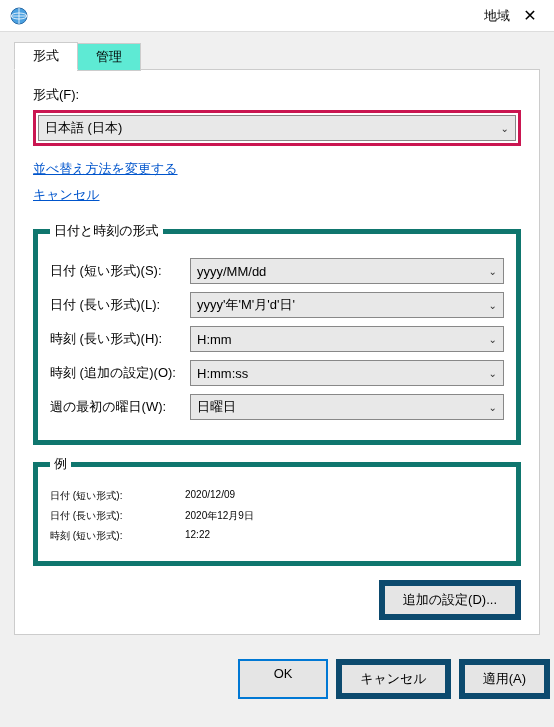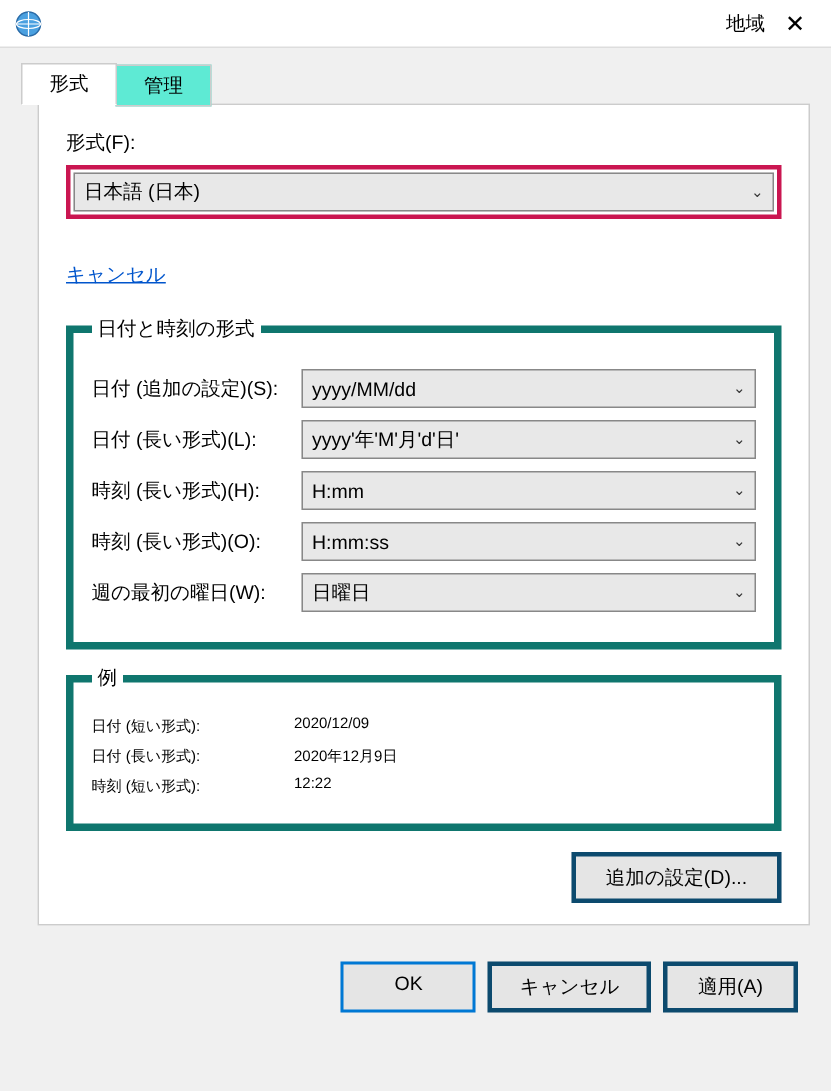--- a/index.html
+++ b/index.html
@@ -48,21 +48,20 @@
     .tab.active {
       border-bottom: 1px solid #fff;
       z-index: 2;
     }
     .tab.inactive { background: #5eead4; top: 1px;}
     .tab-panel {
       border: 1px solid #ccc;
       background: #fff;
       padding: 16px 18px 14px 18px;
       margin-top: -1px;
-      margin-left: 11px;
     }
     .field-label {
       font-size: 13px;
       margin-bottom: 6px;
       display: block;
     }
     .highlight-box {
       border: 3px solid #ca1651;
       padding: 2px;
       margin-bottom: 14px;
@@ -117,33 +116,33 @@
       margin: 6px 0;
       font-size: 10px;
     }
     .example-label { width: 135px; }
     .button-row {
       display: flex;
       justify-content: flex-end;
       margin-top: 14px;
     }
     .btn {
-      border: 3px solid #0c4a6e;
+      border: 6px solid #0c4a6e;
       background: #e5e5e5;
       padding: 5px 18px;
       font-size: 13px;
       margin-left: 8px;
       min-width: 90px;
       text-align: center;
     }
     .btn.primary { border: 2px solid #0078d4; }
     .bottom-buttons {
       display: flex;
       justify-content: flex-end;
-      padding: 10px 22px;
+      padding: 10px 4px;
     }
   </style>
 </head>
 <body>
 
 <div class="titlebar">
   <span class="titlebar-icon">
     <svg viewBox="0 0 18 18">
         <circle cx="9" cy="9" r="8" fill="#4aa0e0" stroke="#2b6ca8"></circle>
         <ellipse cx="9" cy="9" rx="8" ry="3" fill="none" stroke="#fff" stroke-width="0.8"></ellipse>
@@ -161,28 +160,28 @@
   </div>
 
   <div class="tab-panel">
     <span class="field-label">形式(F):</span>
     <div class="highlight-box">
       <div class="combo">
         <span class="combo-text">日本語 (日本)</span>
         <span class="combo-arrow">⌄</span>
       </div>
     </div>
-    <br>
+    <a class="link">並べ替え方法を変更する</a><br>
     <a class="link">キャンセル</a>
 
     <fieldset>
       <legend>日付と時刻の形式</legend>
 
       <div class="form-row">
-        <span class="form-row-label">日付 (追加の設定)(S):</span>
+        <span class="form-row-label">日付 (短い形式)(S):</span>
         <div class="combo form-row-combo">
           <span class="combo-text">yyyy/MM/dd</span>
           <span class="combo-arrow">⌄</span>
         </div>
       </div>
 
       <div class="form-row">
         <span class="form-row-label">日付 (長い形式)(L):</span>
         <div class="combo form-row-combo">
           <span class="combo-text">yyyy'年'M'月'd'日'</span>
@@ -192,21 +191,21 @@
 
       <div class="form-row">
         <span class="form-row-label">時刻 (長い形式)(H):</span>
         <div class="combo form-row-combo">
           <span class="combo-text">H:mm</span>
           <span class="combo-arrow">⌄</span>
         </div>
       </div>
 
       <div class="form-row">
-        <span class="form-row-label">時刻 (長い形式)(O):</span>
+        <span class="form-row-label">時刻 (追加の設定)(O):</span>
         <div class="combo form-row-combo">
           <span class="combo-text">H:mm:ss</span>
           <span class="combo-arrow">⌄</span>
         </div>
       </div>
 
       <div class="form-row">
         <span class="form-row-label">週の最初の曜日(W):</span>
         <div class="combo form-row-combo">
           <span class="combo-text">日曜日</span>

